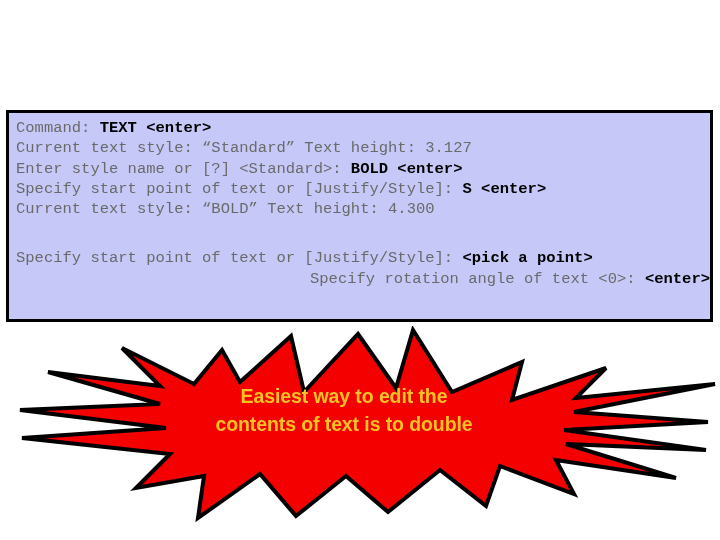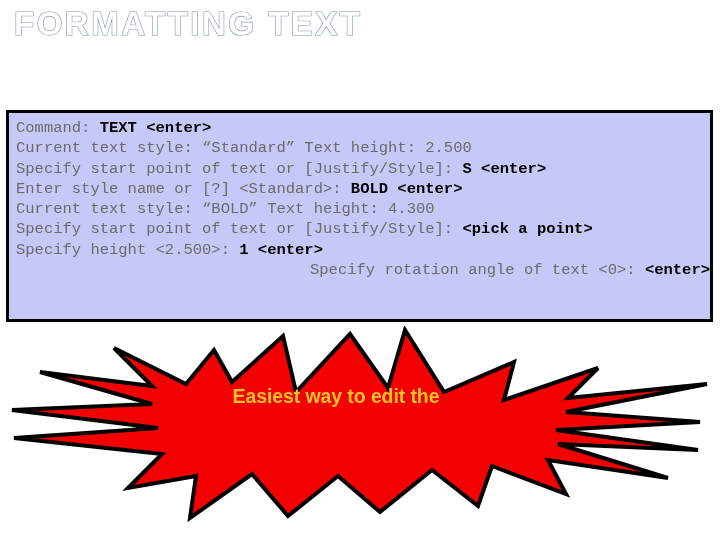--- a/index.html
+++ b/index.html
@@ -57,21 +57,21 @@
     letter-spacing: 0px;
   }
   .cmdline .inp {
     color: #000000;
     font-weight: bold;
   }
 
   
   #starburst {
     position: absolute;
-    left: 0px;
+    left: 8px;
     top: 326px;
     width: 702px;
     height: 214px;
   }
   #starburst svg {
     display: block;
     width: 720px;
     height: 214px;
   }
   #burst-text {
@@ -87,35 +87,34 @@
     color: #f5c324;
     letter-spacing: -0.1px;
     user-select: none;
   }
 </style>
 </head>
 <body>
 
 <div id="slide" style="background: rgb(255, 255, 255);">
 
-  <div id="title" style="-webkit-text-stroke: 1.2px rgb(123, 149, 181); color: rgb(255, 255, 255);">FORMATTING TEXT</div>
 
   <div id="cmdbox" style="background: rgb(198, 201, 248); border-color: rgb(0, 0, 0);">
     <div class="cmdline" style="color: rgb(106, 106, 106);"><span>Command: </span><span class="inp" style="color: rgb(0, 0, 0);">TEXT &lt;enter&gt;</span></div>
-    <div class="cmdline" style="color: rgb(106, 106, 106);"><span>Current text style: “Standard” Text height: 2.500</span><span class="inp" style="color: rgb(0, 0, 0);"></span></div>
+    <div class="cmdline" style="color: rgb(106, 106, 106);"><span>Current text style: “Standard” Text height: 3.127</span><span class="inp" style="color: rgb(0, 0, 0);"></span></div>
+    <div class="cmdline" style="color: rgb(106, 106, 106);"><span>Enter style name or [?] &lt;Standard&gt;: </span><span class="inp" style="color: rgb(0, 0, 0);">BOLD &lt;enter&gt;</span></div>
     <div class="cmdline" style="color: rgb(106, 106, 106);"><span>Specify start point of text or [Justify/Style]: </span><span class="inp" style="color: rgb(0, 0, 0);">S &lt;enter&gt;</span></div>
-    <div class="cmdline" style="color: rgb(106, 106, 106);"><span>Enter style name or [?] &lt;Standard&gt;: </span><span class="inp" style="color: rgb(0, 0, 0);">BOLD &lt;enter&gt;</span></div>
     <div class="cmdline" style="color: rgb(106, 106, 106);"><span>Current text style: “BOLD” Text height: 4.300</span><span class="inp" style="color: rgb(0, 0, 0);"></span></div>
-    <div class="cmdline" style="color: rgb(106, 106, 106);"><span>Specify start point of text or [Justify/Style]: </span><span class="inp" style="color: rgb(0, 0, 0);">&lt;pick a point&gt;</span></div>
-    <div class="cmdline" style="color: rgb(106, 106, 106);"><span>Specify height &lt;2.500&gt;: </span><span class="inp" style="color: rgb(0, 0, 0);">1 &lt;enter&gt;</span></div>
+    <div class="cmdline" style="color: rgb(106, 106, 106); margin-top: 29px;"><span>Specify start point of text or [Justify/Style]: </span><span class="inp" style="color: rgb(0, 0, 0);">&lt;pick a point&gt;</span></div>
     <div class="cmdline" style="color: rgb(106, 106, 106); text-align: right;"><span>Specify rotation angle of text &lt;0&gt;: </span><span class="inp" style="color: rgb(0, 0, 0);">&lt;enter&gt;</span></div>
   </div>
 
   <div id="starburst">
     <svg viewBox="0 0 720 214" xmlns="http://www.w3.org/2000/svg">
       <polygon id="burst-poly" points="283,10 296,66 350,8 388,62 405,4 444,66 514,36 504,74 598,42 568,72 707,58 566,86 700,96 556,104 698,124 558,118 668,152 548,134 566,168 492,140 478,180 432,144 380,186 338,150 288,190 252,148 190,192 196,150 128,162 162,128 14,112 158,102 12,84 152,78 40,46 152,60 114,22 186,58 214,24 232,56" fill="#f50000" stroke="#000000" stroke-width="4" stroke-linejoin="miter"></polygon>
     </svg>
     <div id="burst-text" style="color: rgb(245, 195, 36);">
       <div>Easiest way to edit the</div>
+      <div>contents of text is to double</div>
     </div>
   </div>
 
 </div>
 
 </body></html>

